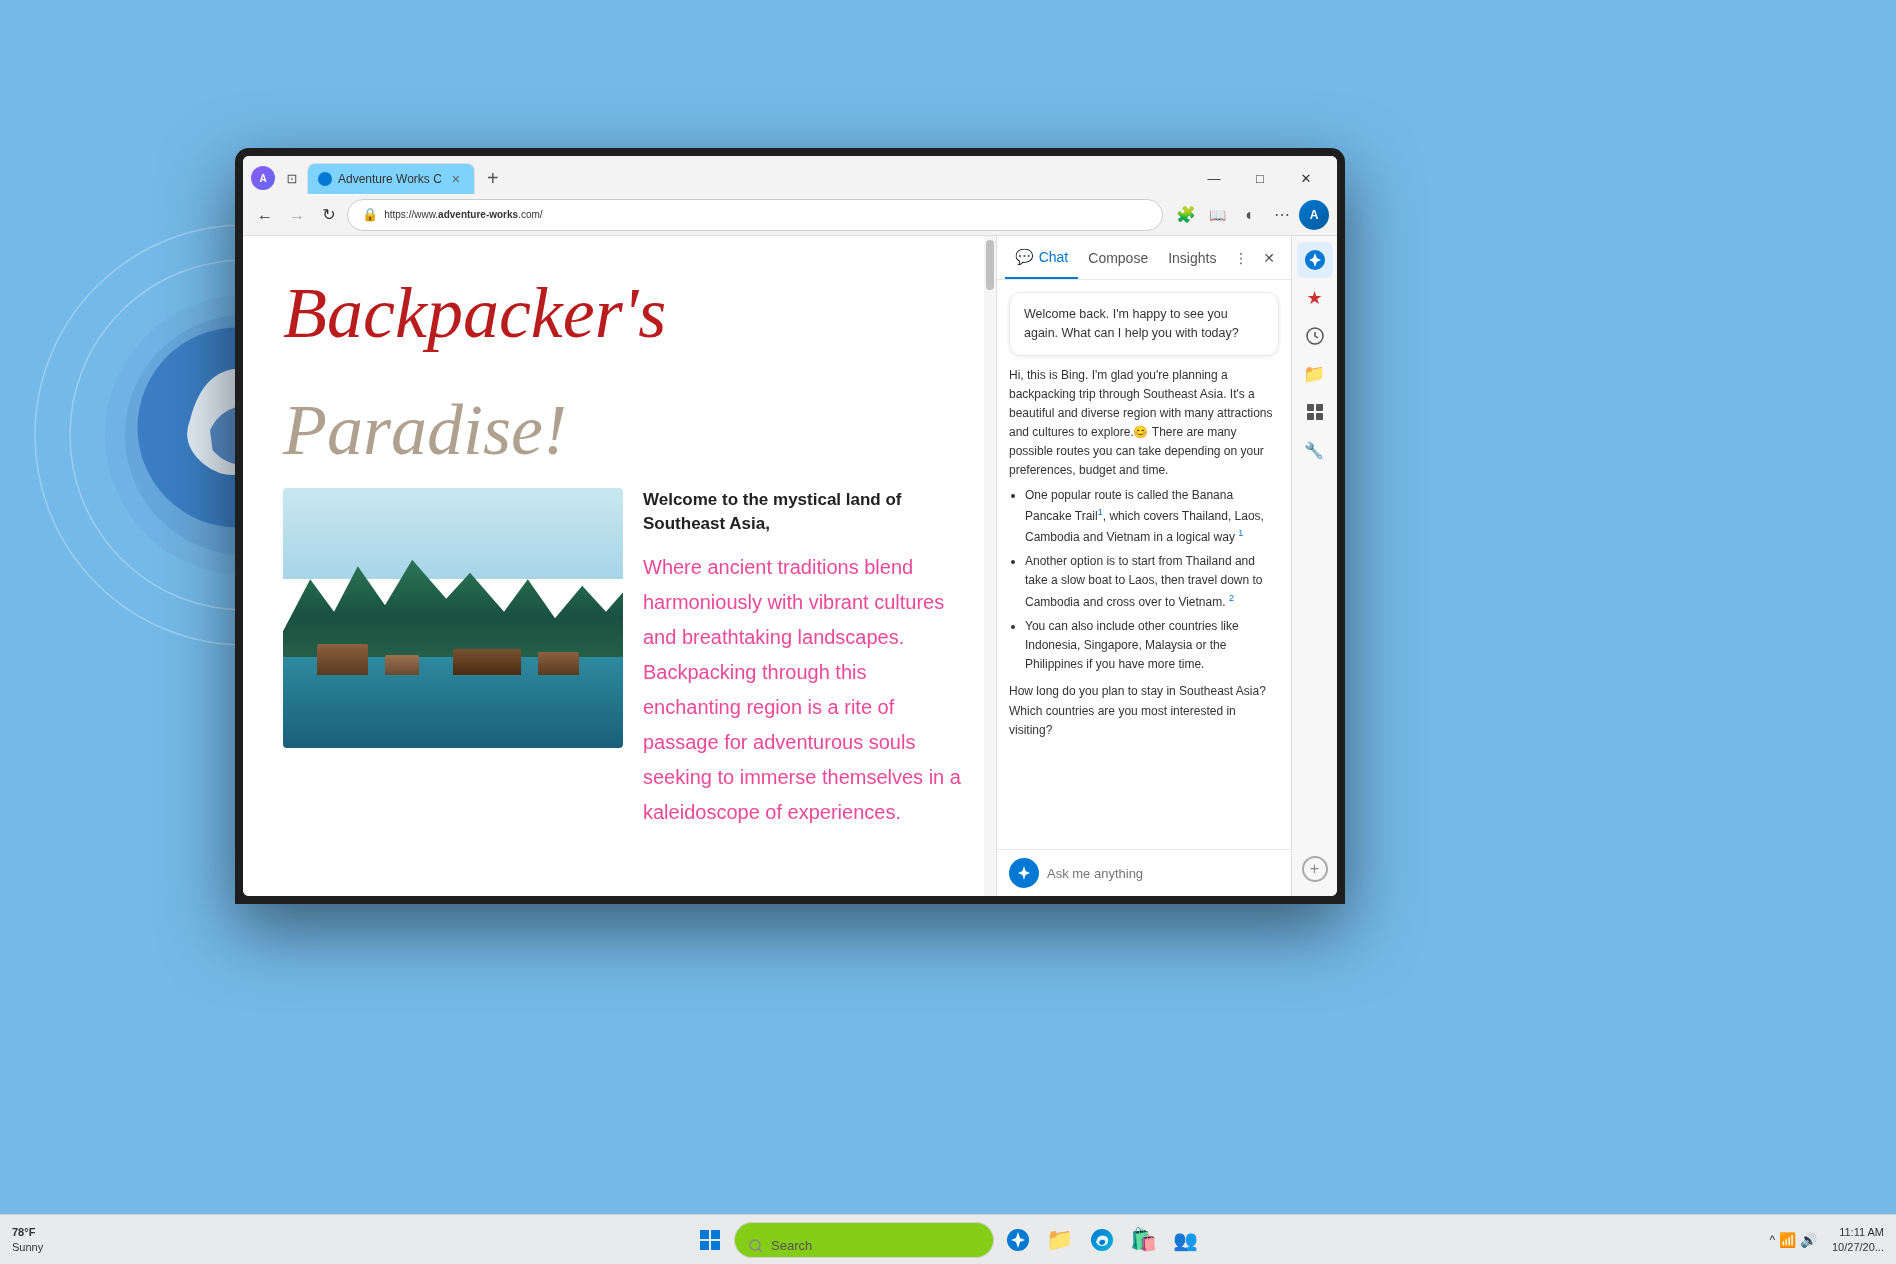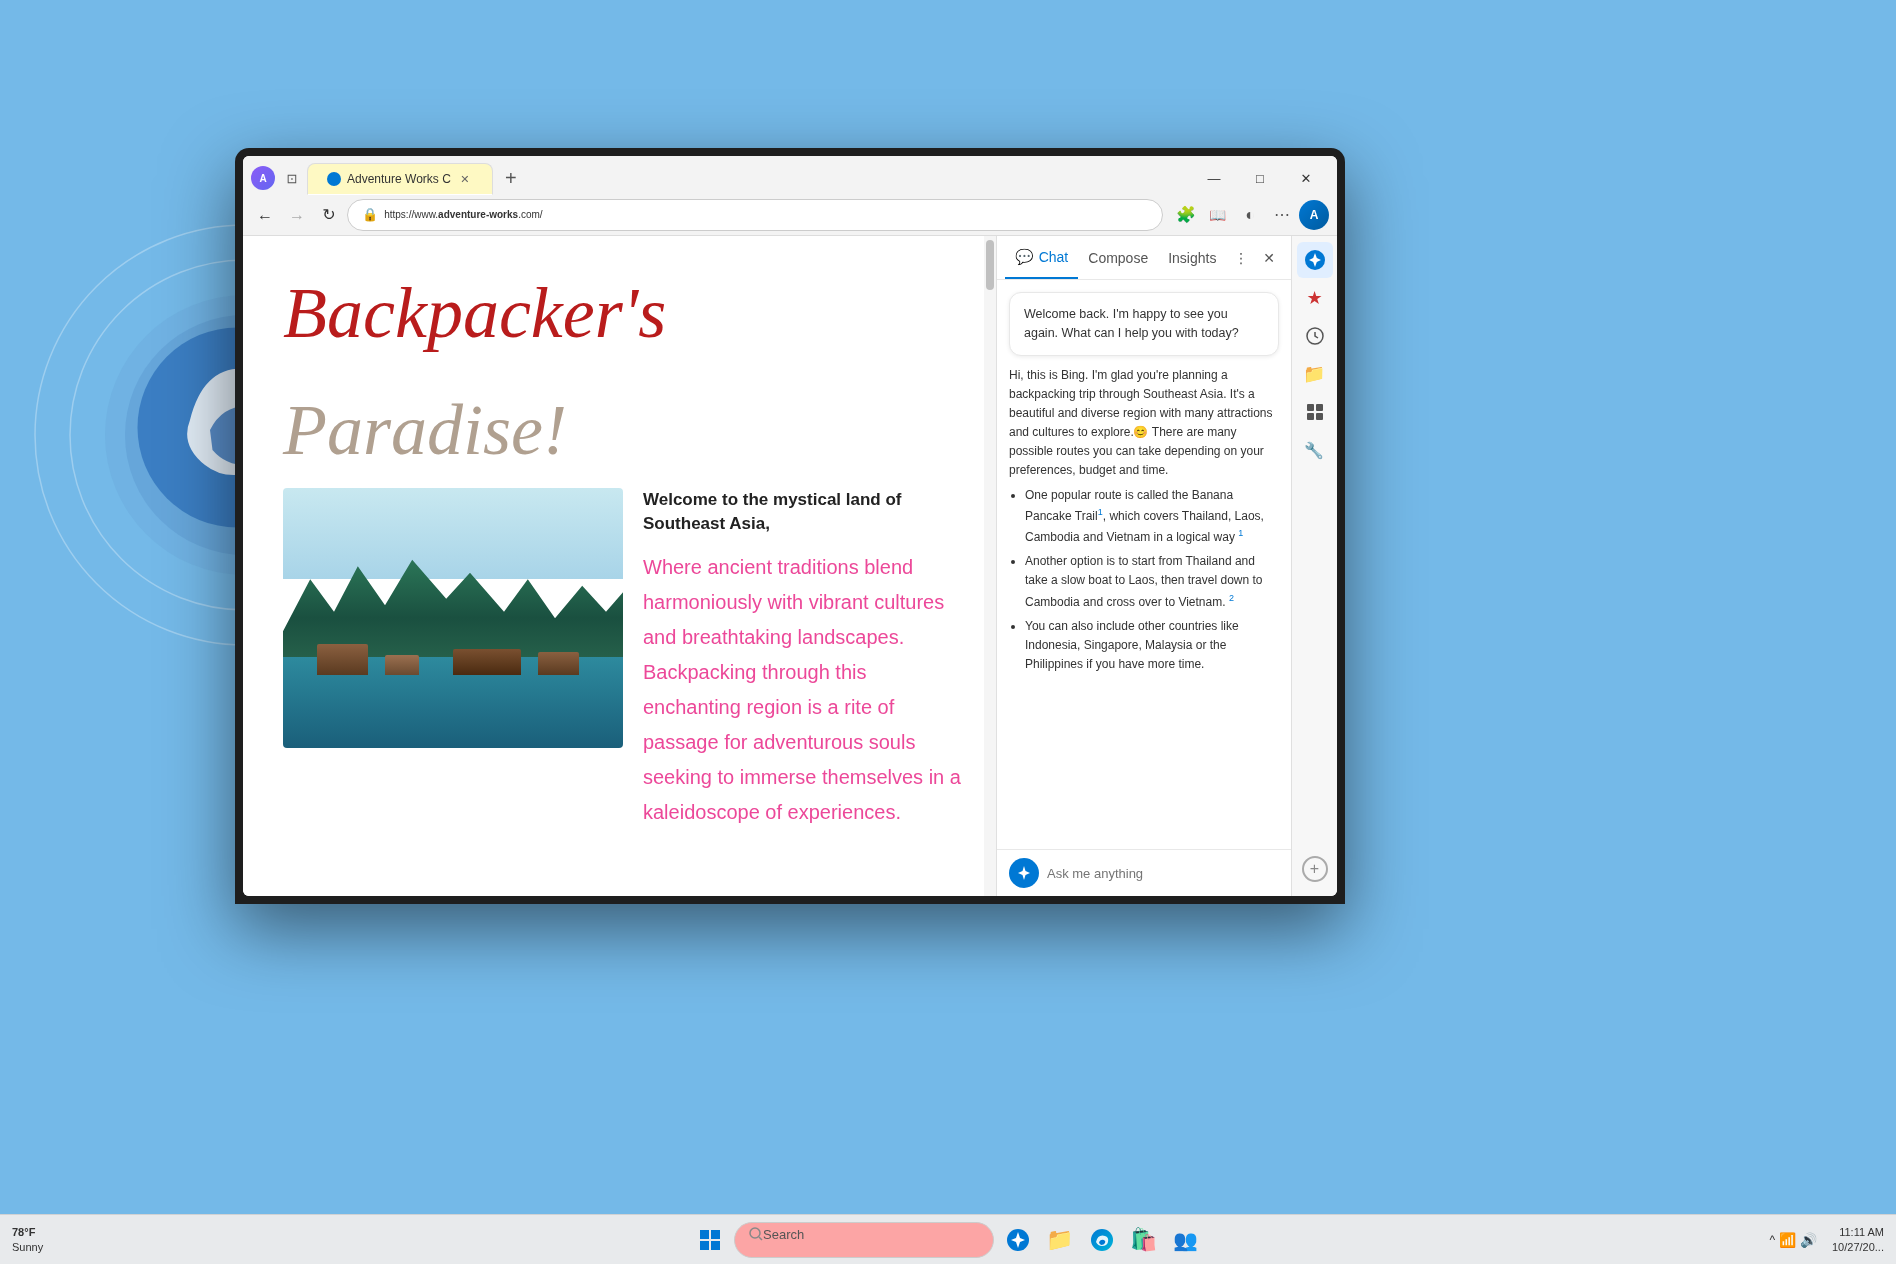--- a/index.html
+++ b/index.html
@@ -37,21 +37,21 @@
 <div style="position:absolute;left:235px;top:148px;width:1110px;height:756px;background:#1e1e1e;border-radius:14px 14px 0 0;padding:8px;box-shadow:0 25px 70px rgba(0,0,0,0.5);">
 
   <div style="width:100%;height:100%;background:white;border-radius:6px;overflow:hidden;display:flex;flex-direction:column;">
 
     <div style="background:#f3f3f3;display:flex;align-items:center;padding:6px 8px 0;height:38px;gap:4px;">
 
       <div style="width:24px;height:24px;border-radius:50%;background:linear-gradient(135deg,#8B5CF6,#6366F1);display:flex;align-items:center;justify-content:center;color:white;font-size:10px;font-weight:bold;margin-right:2px;">A</div>
 
       <div style="width:22px;height:22px;display:flex;align-items:center;justify-content:center;cursor:pointer;color:#555;font-size:13px;">⊡</div>
 
-      <div style="background:#fef9c3;border-radius:8px 8px 0 0;padding:4px 19px;display:flex;align-items:center;gap:6px;height:32px;font-size:12px;color:#333;border:1px solid #ddd;border-bottom:1px solid white;position:relative;top:1px;min-width:160px;">
+      <div style="background:#7dd3fc;border-radius:8px 8px 0 0;padding:4px 10px;display:flex;align-items:center;gap:6px;height:32px;font-size:12px;color:#333;border:1px solid #ddd;border-bottom:1px solid white;position:relative;top:1px;min-width:160px;">
         <div style="width:14px;height:14px;border-radius:50%;background:#0078d4;flex-shrink:0;"></div>
         <span style="font-size:12px;color:#333;white-space:nowrap;max-width:130px;overflow:hidden;text-overflow:ellipsis;">Adventure Works C</span>
         <div style="width:16px;height:16px;display:flex;align-items:center;justify-content:center;border-radius:3px;cursor:pointer;font-size:11px;color:#666;margin-left:auto;">✕</div>
       </div>
 
       <div style="width:28px;height:28px;display:flex;align-items:center;justify-content:center;color:#555;font-size:20px;cursor:pointer;">+</div>
 
       <div style="margin-left:auto;display:flex;gap:0;">
         <div style="width:46px;height:32px;display:flex;align-items:center;justify-content:center;cursor:pointer;font-size:13px;color:#333;">—</div>
         <div style="width:46px;height:32px;display:flex;align-items:center;justify-content:center;cursor:pointer;font-size:13px;color:#333;">□</div>
@@ -137,20 +137,21 @@
           </div>
 
 
           <div style="font-size:12px;color:#333;line-height:1.6;">
             <p style="margin-bottom:5px;">Hi, this is Bing. I'm glad you're planning a backpacking trip through Southeast Asia. It's a beautiful and diverse region with many attractions and cultures to explore.😊 There are many possible routes you can take depending on your preferences, budget and time.</p>
             <ul style="padding-left:16px;margin:4px 0 8px;">
               <li style="margin-bottom:5px;">One popular route is called the Banana Pancake Trail<sup style="color:#0078d4;font-size:9px;">1</sup>, which covers Thailand, Laos, Cambodia and Vietnam in a logical way <sup style="color:#0078d4;font-size:9px;">1</sup></li>
               <li style="margin-bottom:5px;">Another option is to start from Thailand and take a slow boat to Laos, then travel down to Cambodia and cross over to Vietnam. <sup style="color:#0078d4;font-size:9px;">2</sup></li>
               <li style="margin-bottom:5px;">You can also include other countries like Indonesia, Singapore, Malaysia or the Philippines if you have more time.</li>
             </ul>
+            <p>How long do you plan to stay in Southeast Asia? Which countries are you most interested in visiting?</p>
           </div>
 
         </div>
 
         <div style="padding:8px 12px;border-top:1px solid #e8e8e8;display:flex;align-items:center;gap:8px;">
           <div style="width:30px;height:30px;border-radius:50%;background:#0078d4;display:flex;align-items:center;justify-content:center;flex-shrink:0;">
 
             <svg width="18" height="18" viewBox="0 0 18 18" fill="none">
               <path d="M9 2 L10.5 7 L15 9 L10.5 11 L9 16 L7.5 11 L3 9 L7.5 7 Z" fill="white"></path>
             </svg>
@@ -209,21 +210,21 @@
     <div style="width:36px;height:36px;display:flex;align-items:center;justify-content:center;cursor:pointer;">
 
       <svg width="22" height="22" viewBox="0 0 22 22">
         <rect x="1" y="1" width="9" height="9" fill="#0078d4"></rect>
         <rect x="12" y="1" width="9" height="9" fill="#0078d4"></rect>
         <rect x="1" y="12" width="9" height="9" fill="#0078d4"></rect>
         <rect x="12" y="12" width="9" height="9" fill="#0078d4"></rect>
       </svg>
     </div>
 
-    <div style="display:flex;align-items:flex-start;background:#fca5a5;border:1px solid #ccc;border-radius:20px;padding:4px 14px;height:36px;width:260px;cursor:text;">
+    <div style="display:flex;align-items:flex-end;background:#84cc16;border:1px solid #ccc;border-radius:20px;padding:4px 14px;gap:8px;height:36px;width:260px;cursor:text;">
       <svg width="14" height="14" viewBox="0 0 14 14" fill="none" stroke="#888" stroke-width="1.5">
         <circle cx="6" cy="6" r="5"></circle>
         <line x1="10" y1="10" x2="13" y2="13"></line>
       </svg>
       <span style="font-size:13px;color:#555;">Search</span>
     </div>
 
     <div style="width:36px;height:36px;display:flex;align-items:center;justify-content:center;cursor:pointer;font-size:20px;">
       <svg width="24" height="24" viewBox="0 0 24 24">
         <circle cx="12" cy="12" r="11" fill="#0078d4"></circle>

